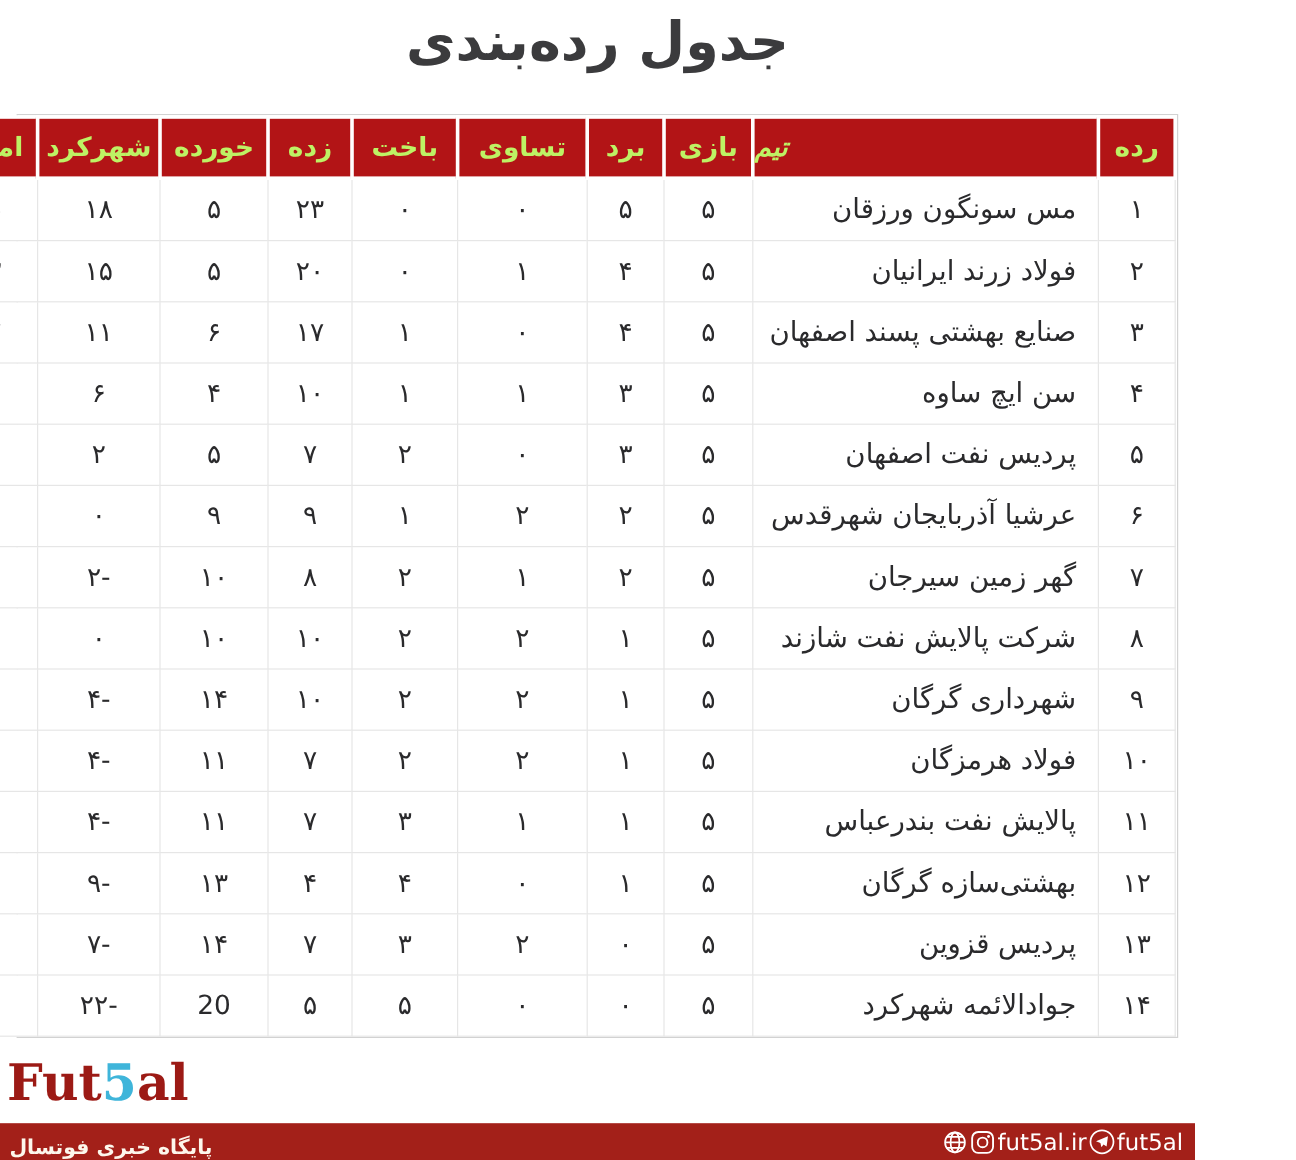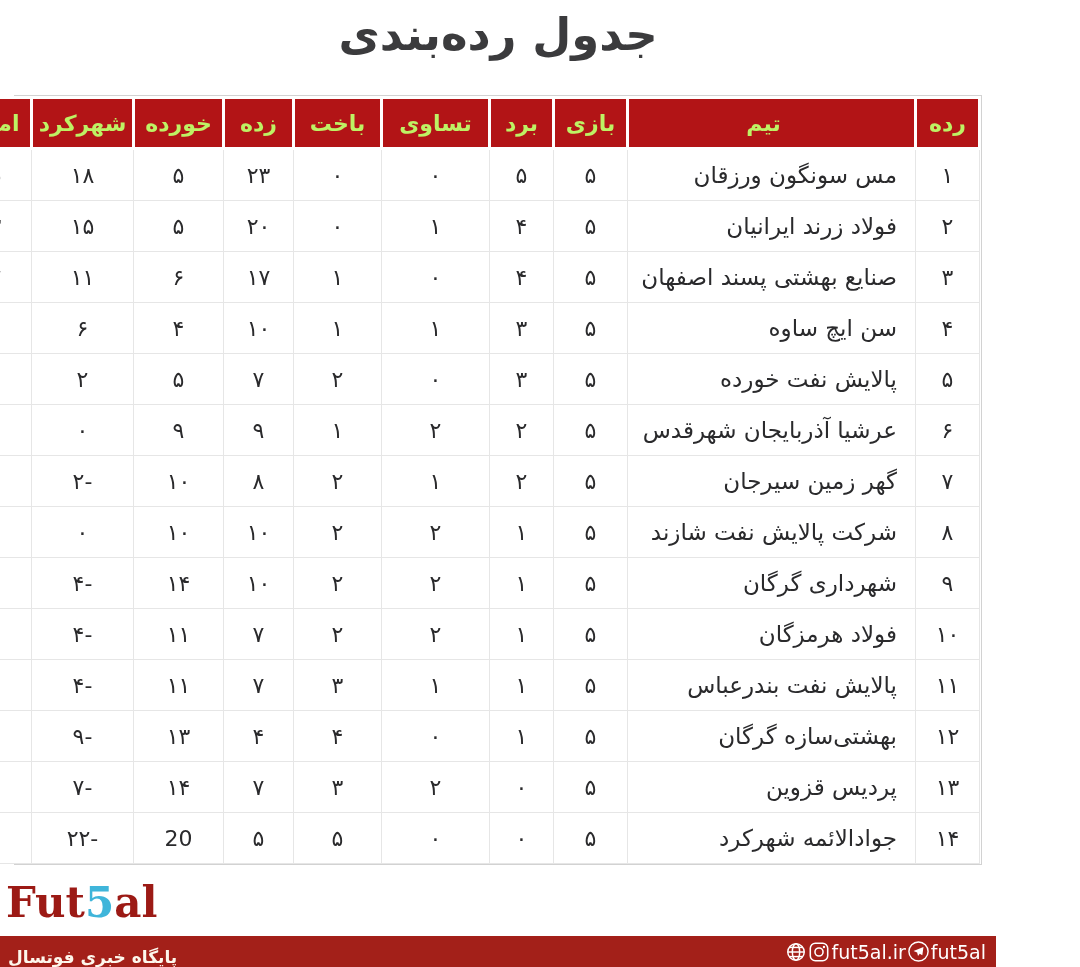--- a/index.html
+++ b/index.html
@@ -6,21 +6,21 @@
   body{width:1080px;height:967px;font-family:"DejaVu Sans",sans-serif;}
   .page{position:relative;width:960px;height:967px;direction:rtl;overflow:hidden;background:#ffffff;padding-left:36px;}
 
   .title{position:absolute;top:8px;left:0;right:0;margin:0;text-align:center;
          font-size:45px;font-weight:700;color:#3b3b3d;letter-spacing:0;}
 
   .table-wrap{position:absolute;top:95px;right:14px;left:14px;border:1px solid #d2d2d2;background:#fff;}
   table.standings{width:100%;border-collapse:collapse;table-layout:fixed;}
   th{background:#b21416;color:#bef264;font-size:22px;font-weight:700;height:48px;
      text-align:center;border:3px solid #ffffff;padding:0;}
-  th.th-team{text-align:center;padding-left:0;padding-right:16px;}
+  th.th-team{text-align:left;padding-left:0;padding-right:16px;font-style:italic;}
   td{height:50px;text-align:center;font-size:22px;color:#2a2a2c;
      border:1px solid #e6e6e6;border-top:1px solid #d9d9d9;padding:0;background:#fff;}
   tbody tr:first-child td{border-top:2px solid #ffffff;}
   td.team{text-align:right;padding-right:18px;font-size:23px;}
   td.num,td.rank{direction:ltr;}
 
   .logo{position:absolute;left:6px;top:880px;font-family:"DejaVu Serif",serif;
         font-size:42px;font-weight:700;line-height:1.1;direction:ltr;}
   .logo .lr{color:#9c1a15;}
   .logo .lb{color:#3fb5da;}
@@ -111,21 +111,21 @@
       <td class="num">۳</td>
       <td class="num">۱</td>
       <td class="num">۱</td>
       <td class="num">۱۰</td>
       <td class="num">۴</td>
       <td class="num">۶</td>
       <td class="num">۱۰</td>
     </tr>
           <tr>
       <td class="rank">۵</td>
-      <td class="team">پالایش نفت خورده</td>
+      <td class="team">پردیس نفت اصفهان</td>
       <td class="num">۵</td>
       <td class="num">۳</td>
       <td class="num">۰</td>
       <td class="num">۲</td>
       <td class="num">۷</td>
       <td class="num">۵</td>
       <td class="num">۲</td>
       <td class="num">۹</td>
     </tr>
           <tr>

